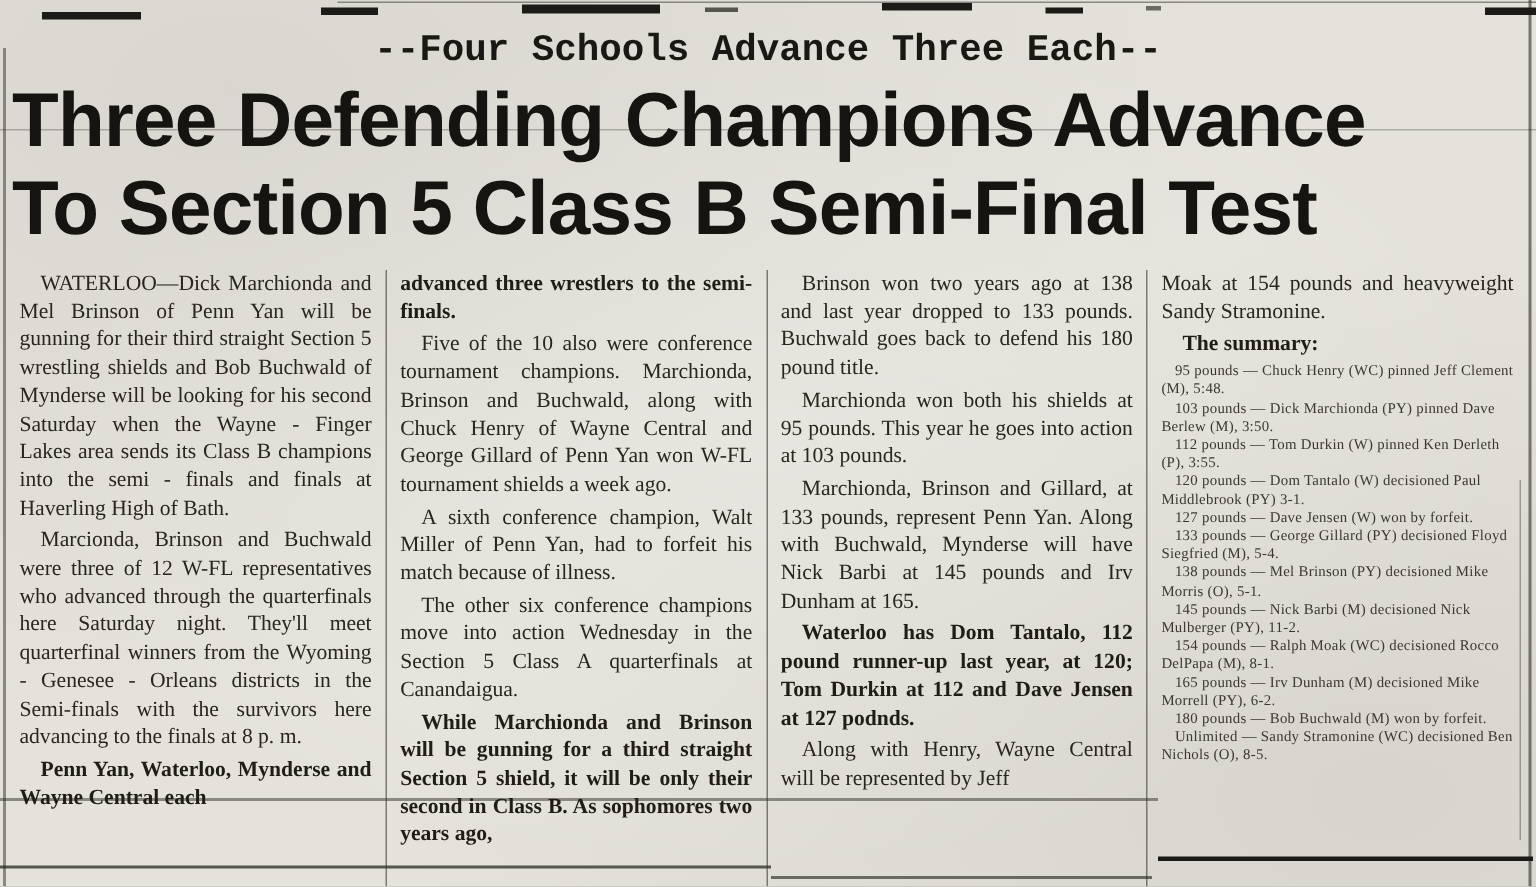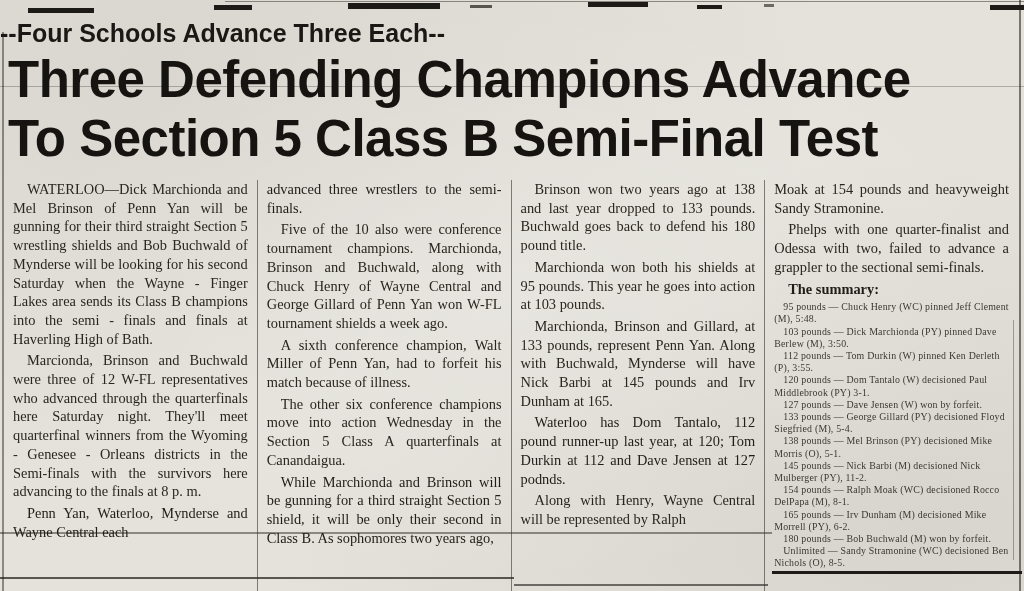--- a/index.html
+++ b/index.html
@@ -8,42 +8,42 @@
     background:#e4e2db;
     background-image:
       radial-gradient(ellipse at 15% 10%, rgba(120,115,105,0.10), transparent 55%),
       radial-gradient(ellipse at 90% 90%, rgba(120,115,105,0.12), transparent 50%),
       radial-gradient(ellipse at 50% 50%, rgba(255,255,252,0.25), transparent 70%);
     font-family:"Liberation Serif", serif;
     color:#2b2823;
   }
   .art{position:absolute;background:#1d1b17;}
   .kicker{
-    position:absolute;top:19px;left:0;width:100%;text-align:left;
-    font-family:Liberation Sans, sans-serif;font-weight:bold;font-size:25px;
+    position:absolute;top:19px;left:0;width:100%;text-align:center;
+    font-family:Liberation Mono, monospace;font-weight:bold;font-size:25px;
     color:#1a1814;letter-spacing:0px;
   }
   .headline{
     position:absolute;top:50px;left:8px;width:1010px;margin:0;
     font-family:"Liberation Sans", sans-serif;font-weight:bold;
     font-size:51px;line-height:59px;letter-spacing:-0.5px;color:#161411;
     white-space:nowrap;
   }
   .columns{
     position:absolute;top:178px;left:4px;right:6px;bottom:0;
     display:flex;align-items:stretch;
   }
   .col{
     flex:1 1 0;padding:2px 9px 12px 9px;
     font-size:14.4px;line-height:18.7px;text-align:justify;
     color:#29261f;
   }
   .col p{margin:0 0 3px 0;text-indent:14px;}
   .col p.flush{text-indent:0;}
-  .col p.bold{font-weight:normal;color:#201d18;}
+  .col p.bold{font-weight:bold;color:#201d18;}
   .colrule{width:1px;background:rgba(55,52,46,0.6);margin-top:2px;}
   .summary-title{font-weight:bold;color:#201d18;}
   .col p.summary-item{
     font-size:9.9px;line-height:12.2px;text-indent:9px;margin:0;
     text-align:left;color:#3b3831;letter-spacing:0.2px;
   }
 </style>
 </head>
 <body>
 
@@ -92,28 +92,27 @@
       <p class="bold">While Marchionda and Brinson will be gunning for a third straight Section 5 shield, it will be only their second in Class B. As sophomores two years ago,</p>
     </div>
 
     <div class="colrule"></div>
 
     <div class="col">
       <p>Brinson won two years ago at 138 and last year dropped to 133 pounds. Buchwald goes back to defend his 180 pound title.</p>
       <p>Marchionda won both his shields at 95 pounds. This year he goes into action at 103 pounds.</p>
       <p>Marchionda, Brinson and Gillard, at 133 pounds, represent Penn Yan. Along with Buchwald, Mynderse will have Nick Barbi at 145 pounds and Irv Dunham at 165.</p>
       <p class="bold">Waterloo has Dom Tantalo, 112 pound runner-up last year, at 120; Tom Durkin at 112 and Dave Jensen at 127 podnds.</p>
-      <p>Along with Henry, Wayne Central will be represented by Ralph</p>
+      <p>Along with Henry, Wayne Central will be represented by Jeff</p>
     </div>
 
     <div class="colrule"></div>
 
     <div class="col">
       <p class="flush">Moak at 154 pounds and heavyweight Sandy Stramonine.</p>
-      <p>Phelps with one quarter-finalist and Odessa with two, failed to advance a grappler to the sectional semi-finals.</p>
       <p class="summary-title">The summary:</p>
       <p class="summary-item">95 pounds — Chuck Henry (WC) pinned Jeff Clement (M), 5:48.</p>
       <p class="summary-item">103 pounds — Dick Marchionda (PY) pinned Dave Berlew (M), 3:50.</p>
       <p class="summary-item">112 pounds — Tom Durkin (W) pinned Ken Derleth (P), 3:55.</p>
       <p class="summary-item">120 pounds — Dom Tantalo (W) decisioned Paul Middlebrook (PY) 3-1.</p>
       <p class="summary-item">127 pounds — Dave Jensen (W) won by forfeit.</p>
       <p class="summary-item">133 pounds — George Gillard (PY) decisioned Floyd Siegfried (M), 5-4.</p>
       <p class="summary-item">138 pounds — Mel Brinson (PY) decisioned Mike Morris (O), 5-1.</p>
       <p class="summary-item">145 pounds — Nick Barbi (M) decisioned Nick Mulberger (PY), 11-2.</p>
       <p class="summary-item">154 pounds — Ralph Moak (WC) decisioned Rocco DelPapa (M), 8-1.</p>

